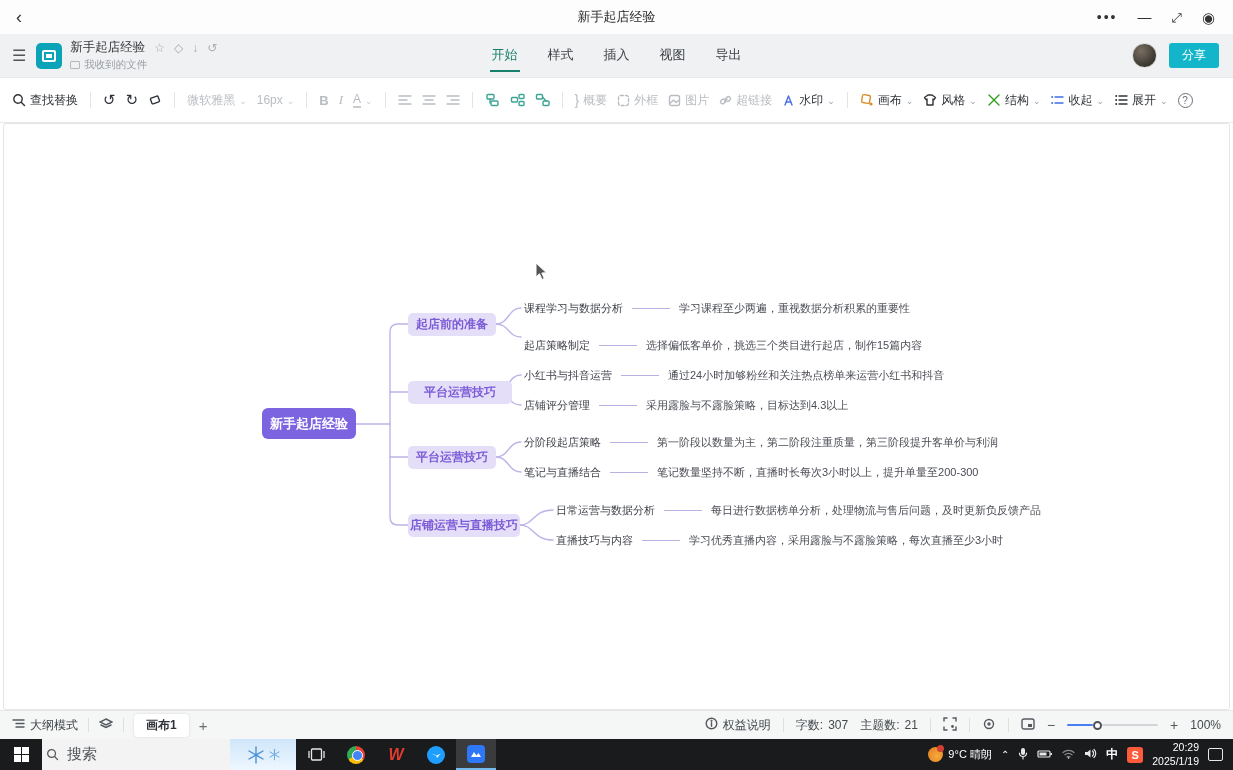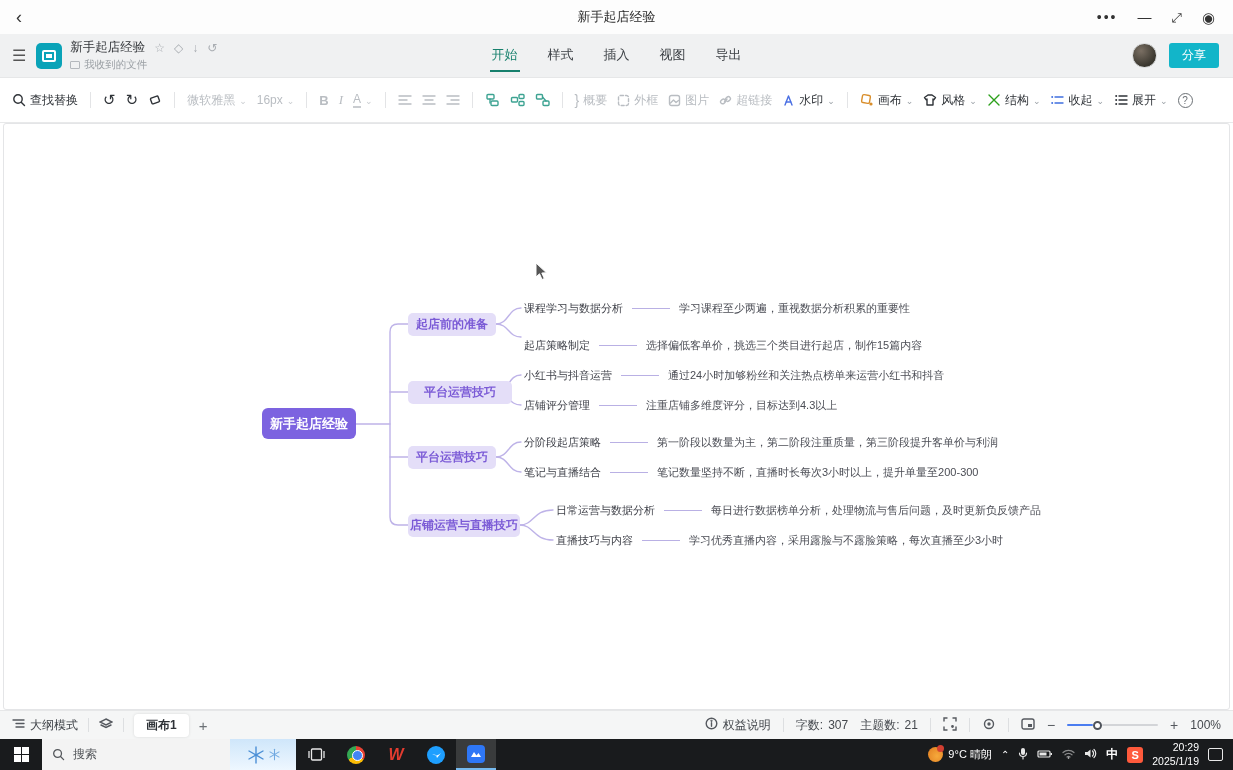--- a/index.html
+++ b/index.html
@@ -70,21 +70,21 @@
   .zs-blue { width:26px; height:2px; background:#4a7df0; border-radius:2px; }
   .zs-knob { width:9px; height:9px; border-radius:50%; background:#fff; border:2.5px solid #4e535a; margin:0 0; }
   .zs-grey { width:56px; height:2px; background:#d3d5d8; border-radius:2px; }
   .sicon svg { stroke:#55595f; fill:none; stroke-width:1.4; stroke-linecap:round; }
 
   
   .taskbar { position:absolute; top:739px; left:0; right:0; height:31px; background:#191b1d; display:flex; align-items:stretch; color:#fff; }
   .tk-start { width:42px; display:flex; align-items:center; justify-content:center; }
   .winlogo { display:grid; grid-template-columns:7px 7px; grid-template-rows:7px 7px; gap:1px; }
   .winlogo div { background:#fff; }
-  .tk-search { width:188px; background:#f3f3f3; display:flex; align-items:center; gap:8px; padding-left:10px; color:#54575b; font-size:12px; }
+  .tk-search { width:188px; background:#f3f3f3; display:flex; align-items:center; gap:8px; padding-left:4px; color:#54575b; font-size:15px; }
   .tk-snow { width:66px; background:linear-gradient(180deg,#cfe6fa,#eef7ff); display:flex; align-items:center; justify-content:center; gap:2px; }
   .tk-ico { width:40px; display:flex; align-items:center; justify-content:center; }
   .tk-ico.active { background:rgba(255,255,255,.14); border-bottom:2px solid #76b9ed; }
   .chrome { width:18px; height:18px; border-radius:50%; background:conic-gradient(from -45deg,#ea4335 0 120deg,#4285f4 0 120deg); background:conic-gradient(#ea4335 0 33%,#fbbc05 33% 66%,#34a853 66% 100%); position:relative; }
   .chrome::after { content:""; position:absolute; left:4.5px; top:4.5px; width:9px; height:9px; background:#4285f4; border:1.6px solid #fff; border-radius:50%; }
   .wps-w { color:#e23c30; font-weight:bold; font-size:16px; font-style:italic; }
   .ding { width:18px; height:18px; border-radius:50%; background:#1e9fff; display:flex; align-items:center; justify-content:center; }
   .mubu { width:18px; height:18px; border-radius:4px; background:#2e77f6; display:flex; align-items:center; justify-content:center; }
   .tk-right { margin-left:auto; display:flex; align-items:center; gap:9px; padding-right:10px; font-size:11px; }
   .weather { display:flex; align-items:center; gap:5px; }
@@ -361,21 +361,21 @@
         <span class="det">选择偏低客单价，挑选三个类目进行起店，制作15篇内容</span>
     </div>
     <div class="mrow" style="left:520px; top:242px;">
       <span class="lbl">小红书与抖音运营</span>
         <span class="dash"></span>
         <span class="det">通过24小时加够粉丝和关注热点榜单来运营小红书和抖音</span>
     </div>
     <div class="mrow" style="left:520px; top:272px;">
       <span class="lbl">店铺评分管理</span>
         <span class="dash"></span>
-        <span class="det">注重店铺多维度评分，目标达到4.3以上</span>
+        <span class="det">采用露脸与不露脸策略，目标达到4.3以上</span>
     </div>
     <div class="mrow" style="left:520px; top:309px;">
       <span class="lbl">分阶段起店策略</span>
         <span class="dash"></span>
         <span class="det">第一阶段以数量为主，第二阶段注重质量，第三阶段提升客单价与利润</span>
     </div>
     <div class="mrow" style="left:520px; top:339px;">
       <span class="lbl">笔记与直播结合</span>
         <span class="dash"></span>
         <span class="det">笔记数量坚持不断，直播时长每次3小时以上，提升单量至200-300</span>

